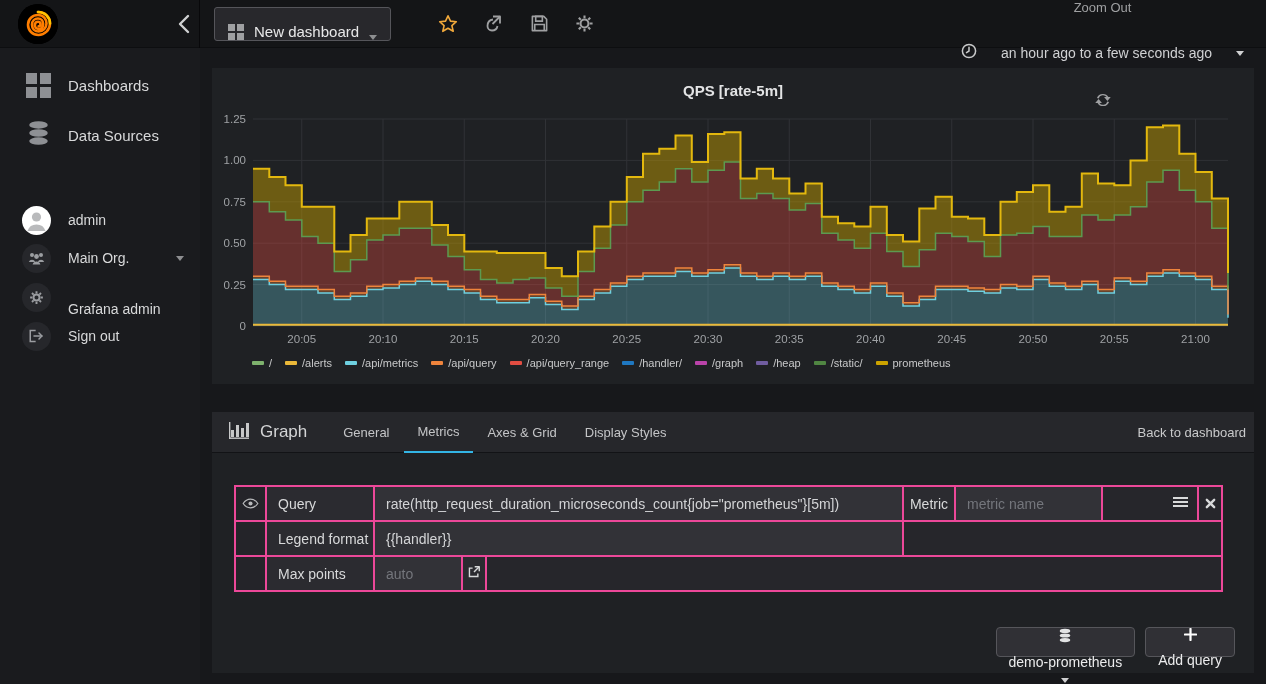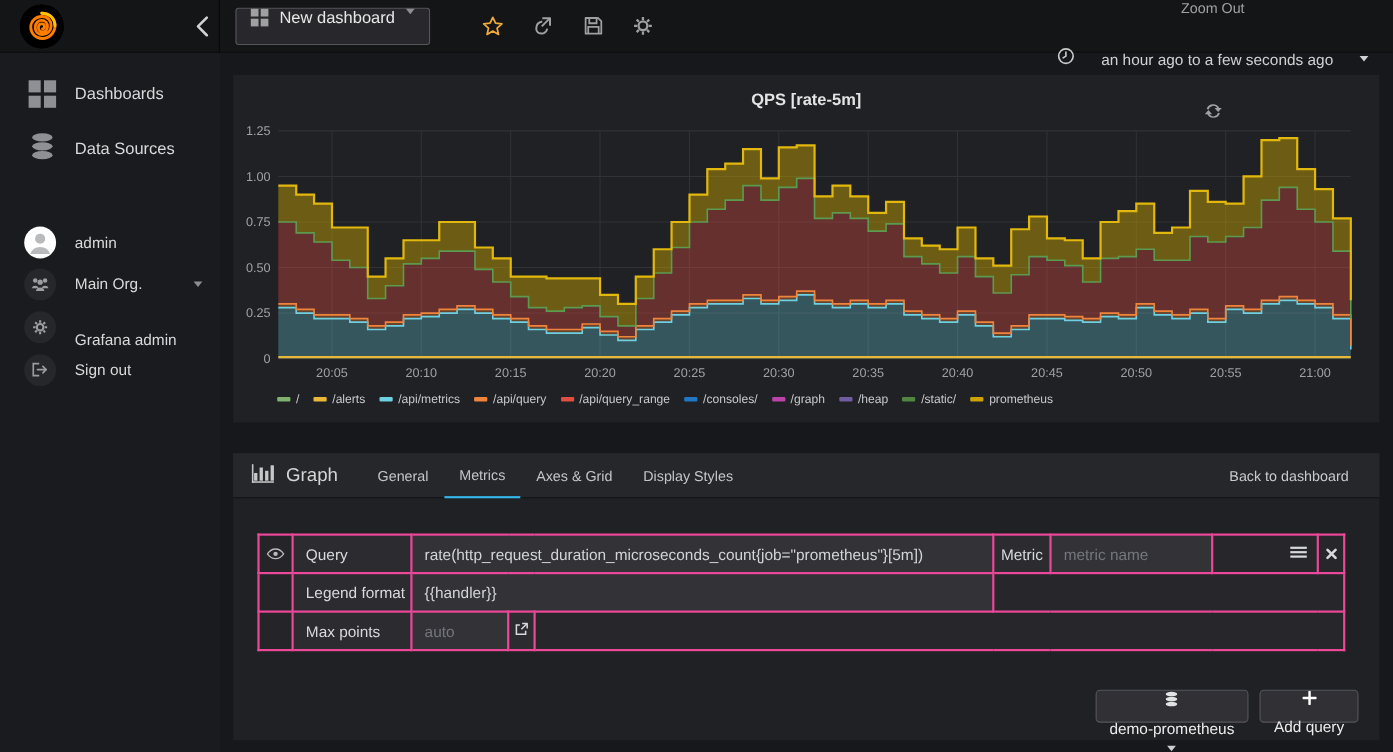--- a/index.html
+++ b/index.html
@@ -4,21 +4,21 @@
 <style>
   * { margin:0; padding:0; box-sizing:border-box; }
   html,body { width:1266px; height:684px; overflow:hidden; }
   body { position:relative; background:#17181b; font-family:"Liberation Sans", sans-serif; color:#d8d9da; }
 
   
   .navbar { position:absolute; left:0; top:0; width:1266px; height:48px; background:#141517; border-bottom:1px solid #0d0e10; z-index:5; }
   .navbar-left { position:absolute; left:0; top:0; width:200px; height:48px; border-right:1px solid #08080a; }
   .logo { position:absolute; left:18px; top:4px; width:40px; height:40px; border-radius:50%; background:#000; }
   .chevron-back { position:absolute; right:8px; top:13px; cursor:pointer; }
-  .dash-btn { position:absolute; left:214px; top:7px; height:34px; display:flex; align-items:flex-start; gap:10px; padding:0 13px; background:#28282c; border:1px solid #55555a; border-radius:3px; cursor:pointer; }
+  .dash-btn { position:absolute; left:214px; top:7px; height:34px; display:flex; align-items:flex-end; gap:10px; padding:0 13px; background:#28282c; border:1px solid #55555a; border-radius:3px; cursor:pointer; }
   .dash-btn .title { color:#e8e8e9; font-size:15px; }
   .grid-sm { display:grid; grid-template-columns:7px 7px; grid-template-rows:7px 7px; gap:2px; }
   .grid-sm span { background:#9fa0a2; }
   .caret { width:0; height:0; border-left:4px solid transparent; border-right:4px solid transparent; border-top:5px solid #8d8e90; }
   .nav-icons { position:absolute; left:438px; top:0; height:48px; display:flex; align-items:center; gap:26px; }
   .nav-icons > div { cursor:pointer; height:20px; }
   .nav-right { position:absolute; right:22px; top:0; height:48px; display:flex; align-items:center; gap:28px;flex-direction:column; }
   .zoom-out { font-size:13px; color:#9fa0a2; cursor:pointer; }
   .time-picker { display:flex; align-items:center; gap:24px; cursor:pointer; }
   .time-picker .txt { font-size:14px; color:#d0d1d3; }
@@ -46,21 +46,21 @@
   .legend .name { font-size:11px; color:#c8c9ca; }
 
   
   .editor-panel { left:212px; top:412px; width:1042px; height:261px; }
   .editor-header { position:absolute; left:0; top:0; width:100%; height:41px; background:#26272b; border-bottom:1px solid #121316; display:flex; align-items:center; }
   .editor-title { display:flex; align-items:center; gap:10px; margin-left:16px; margin-right:22px; }
   .editor-title .t { font-size:17px; color:#d4d5d6; }
   .tabs { display:flex; height:41px; align-items:center; }
   .tab { padding:0 14px; height:41px; line-height:41px; font-size:13px; color:#c4c5c7; cursor:pointer; }
   .tab.active { border-bottom:2px solid #33b5e5; line-height:39px; }
-  .back-link { margin-left:auto; margin-right:28px; font-size:13px; color:#c9cacb; cursor:pointer; }
+  .back-link { margin-left:auto; margin-right:8px; font-size:13px; color:#c9cacb; cursor:pointer; }
 
   table.qtable { position:absolute; left:22px; top:73px; border-collapse:collapse; table-layout:fixed; }
   table.qtable td { border:2px solid #ec4899; height:35px; font-size:14px; color:#d8d9da; vertical-align:middle; }
   td.dark1 { background:#242429; text-align:center; }
   td.lab   { background:#2b2b30; padding-left:11px; }
   td.inp   { background:#323237; padding-left:11px; }
   td.trail { background:#26262b; }
   td.metriclab { background:#2b2b30; text-align:center; }
   td.menu  { background:#26262b; text-align:right; padding-right:9px; }
   td.xcell { background:#26262b; text-align:center; cursor:pointer; }
@@ -292,21 +292,21 @@
       <div class="item">
         <span class="swatch" style="background: rgb(239, 132, 60);"></span>
         <span class="name">/api/query</span>
       </div>
       <div class="item">
         <span class="swatch" style="background: rgb(226, 77, 66);"></span>
         <span class="name">/api/query_range</span>
       </div>
       <div class="item">
         <span class="swatch" style="background: rgb(31, 120, 193);"></span>
-        <span class="name">/consoles/</span>
+        <span class="name">/handler/</span>
       </div>
       <div class="item">
         <span class="swatch" style="background: rgb(186, 67, 169);"></span>
         <span class="name">/graph</span>
       </div>
       <div class="item">
         <span class="swatch" style="background: rgb(112, 93, 160);"></span>
         <span class="name">/heap</span>
       </div>
       <div class="item">

